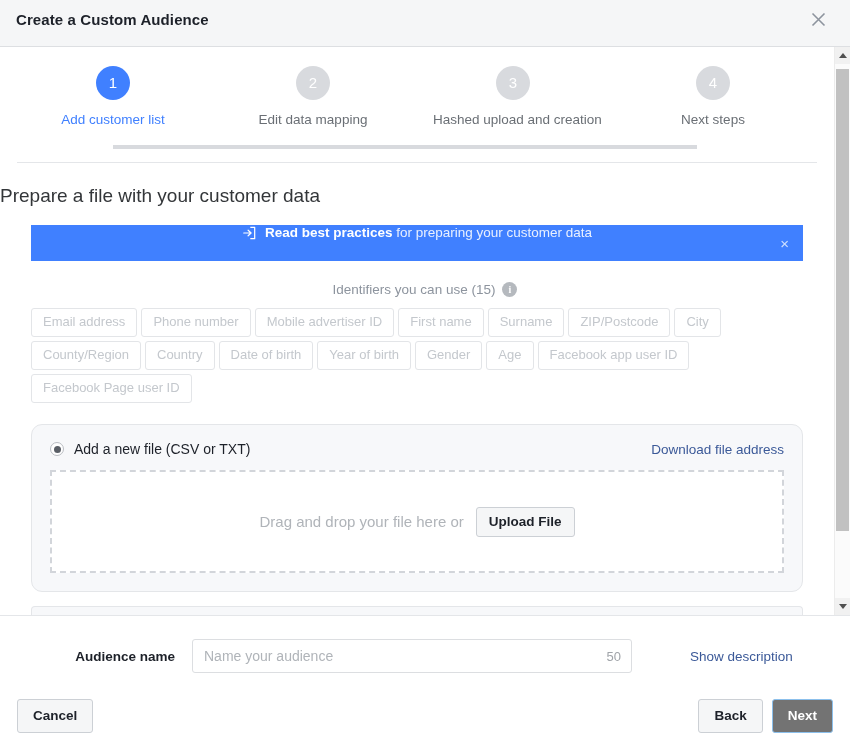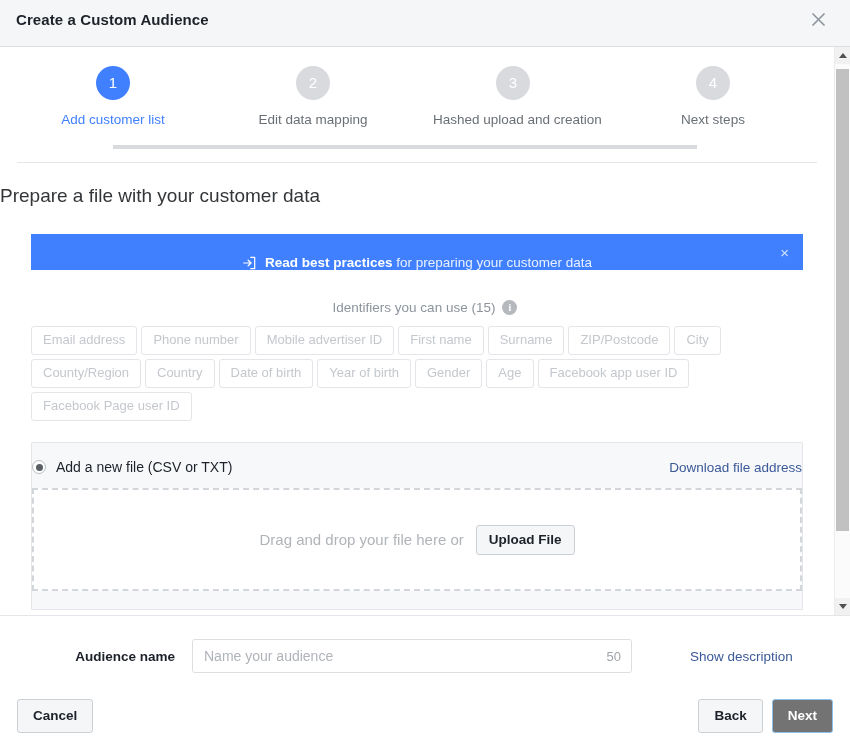--- a/index.html
+++ b/index.html
@@ -119,25 +119,25 @@
   .prepare-title {
     text-align: left;
     font-size: 19px;
     color: #333639;
     padding: 22px 0 14px;
     font-weight: normal;
   }
 
   
   .banner {
-    margin: 13px 31px;
+    margin: 4px 31px;
     height: 36px;
     background: #4080ff;
     display: flex;
-    align-items: flex-end;
+    align-items: flex-start;
     justify-content: center;
     position: relative;
     cursor: pointer;
   }
   .banner-inner {
     display: flex;
     align-items: center;
     gap: 9px;
     font-size: 13.5px;
     color: #e9f0ff;
@@ -195,23 +195,23 @@
     font-size: 13px;
     padding: 5px 11px 6px;
     white-space: nowrap;
     line-height: 16px;
   }
 
   
   .card {
     margin: 21px 31px 0;
     border: 1px solid #e4e6e9;
-    border-radius: 1px;
+    border-radius: 11px;
     background: #f7f8fa;
-    padding: 16px 0 18px;
+    padding: 16px 18px 18px;
   }
   .card-head {
     display: flex;
     align-items: center;
     justify-content: space-between;
     margin-bottom: 13px;
   }
   .radio-row {
     display: flex;
     align-items: center;

